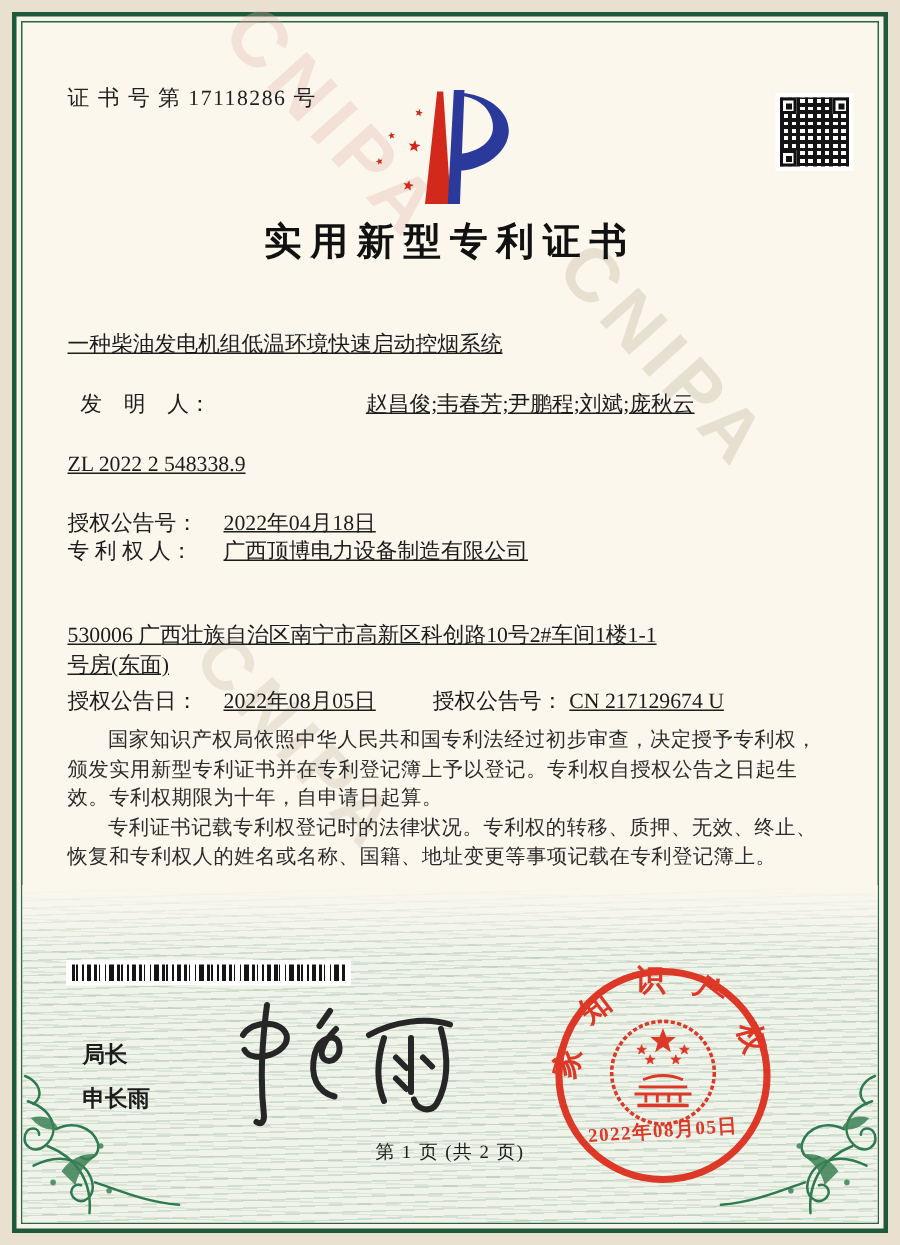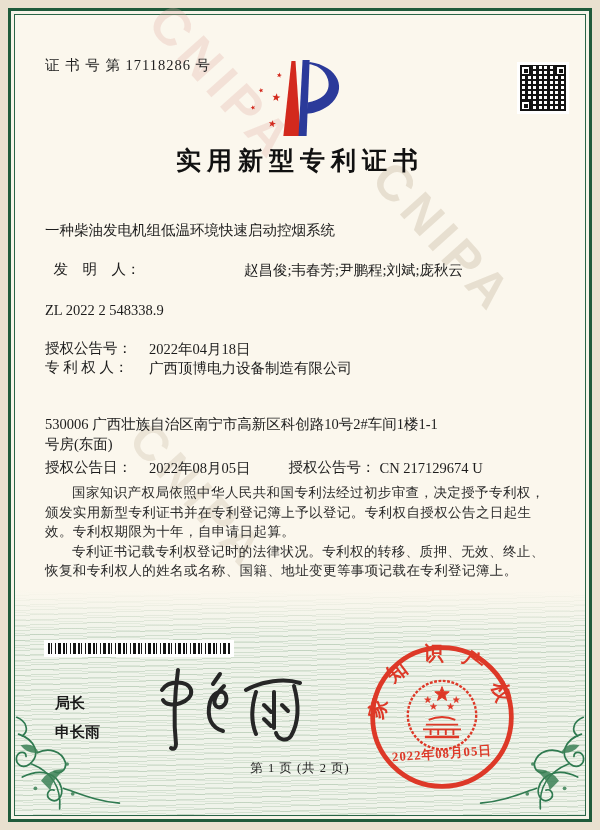--- a/index.html
+++ b/index.html
@@ -44,21 +44,21 @@
       repeating-linear-gradient(90deg,#141414 0 2.5px,#fff 2.5px 5.5px);}
   .qr-finder{position:absolute;width:11px;height:11px;border:2.5px solid #111;background:#fff;box-sizing:border-box;}
   .qr-finder i{position:absolute;inset:1.5px;background:#111;}
   .qr-f-tl{left:0;top:0;} .qr-f-tr{right:0;top:0;} .qr-f-bl{left:0;bottom:0;}
   .title{position:absolute;left:0;right:0;top:144px;text-align:center;z-index:4;
     font-size:25px;font-weight:bold;color:#111;letter-spacing:6px;}
   
   .rows{position:absolute;left:45px;right:42px;top:0;z-index:4;font-size:14.5px;color:#1c1c1c;}
   .row{position:absolute;left:0;right:0;display:flex;font-weight:500;}
   .row .lbl{flex:none;width:104px;white-space:pre;}
-  .row .val{flex:1 1 auto;line-height:20px;}
+  .row .val{flex:1 1 auto;line-height:20px;text-decoration:underline;}
   .r-name{top:220px;} .r-inv{top:260px;text-align:center;} .r-pno{top:300px;} .r-fdate{top:339px;}
   .r-owner{top:358px;} .r-addr{top:414px;} .r-grant{top:458px;}
   .r-addr .val{max-width:402px;}
   .pair2{display:flex;margin-left:38px;text-align:center;}
   .pair2 .lbl{width:auto;margin-right:4px;}
   
   .paras{position:absolute;left:45px;right:43px;top:483px;z-index:4;
     font-size:13.5px;line-height:19.5px;color:#2b2b2b;letter-spacing:.4px;}
   .paras p{margin:0;text-indent:2em;}
   

